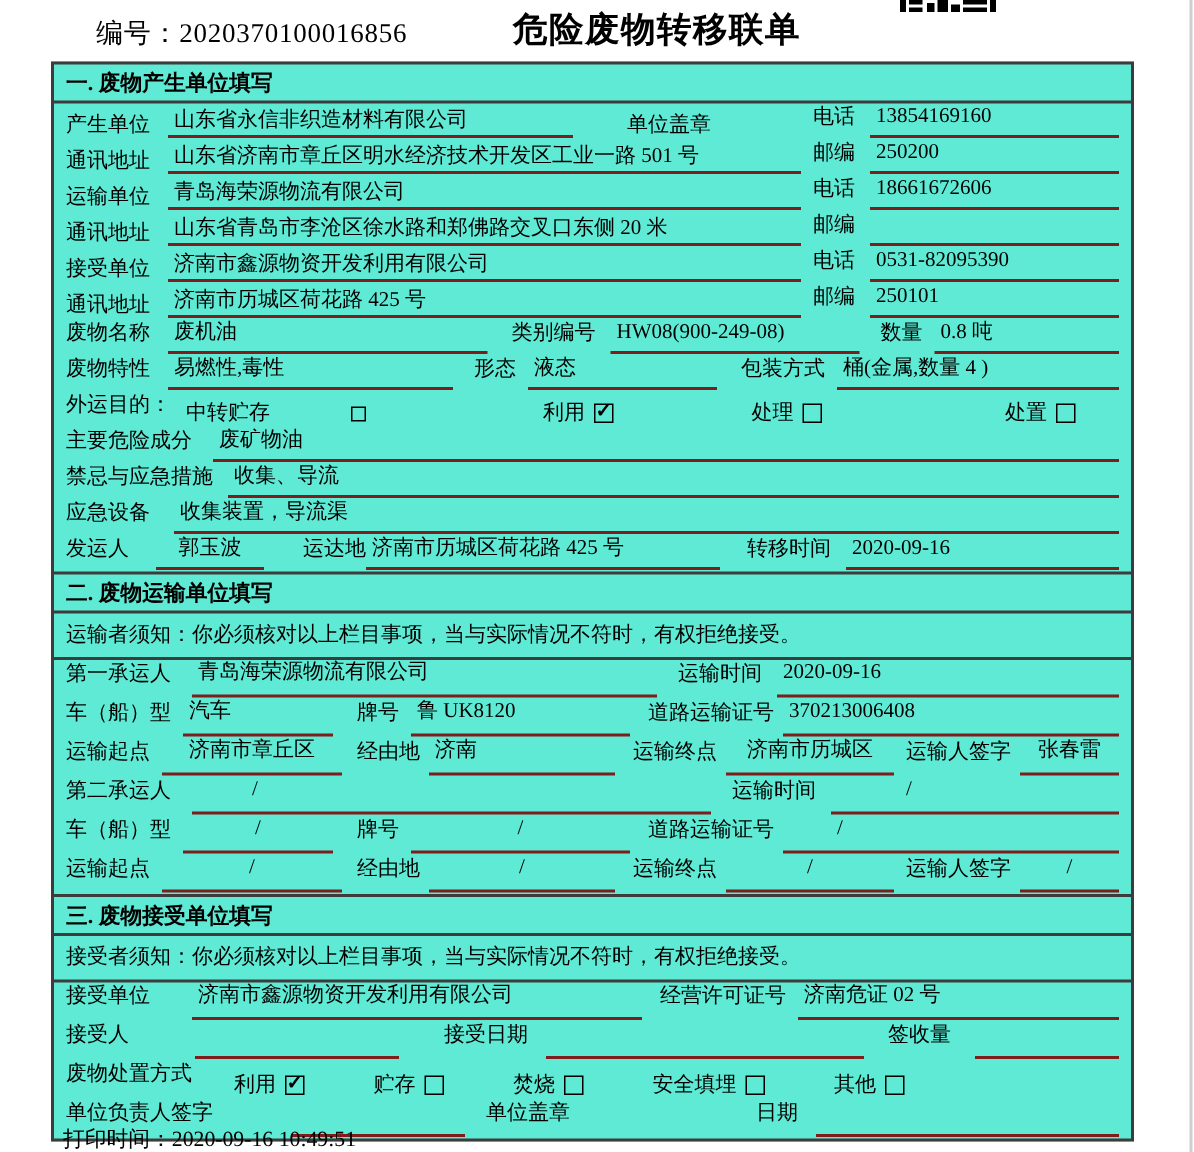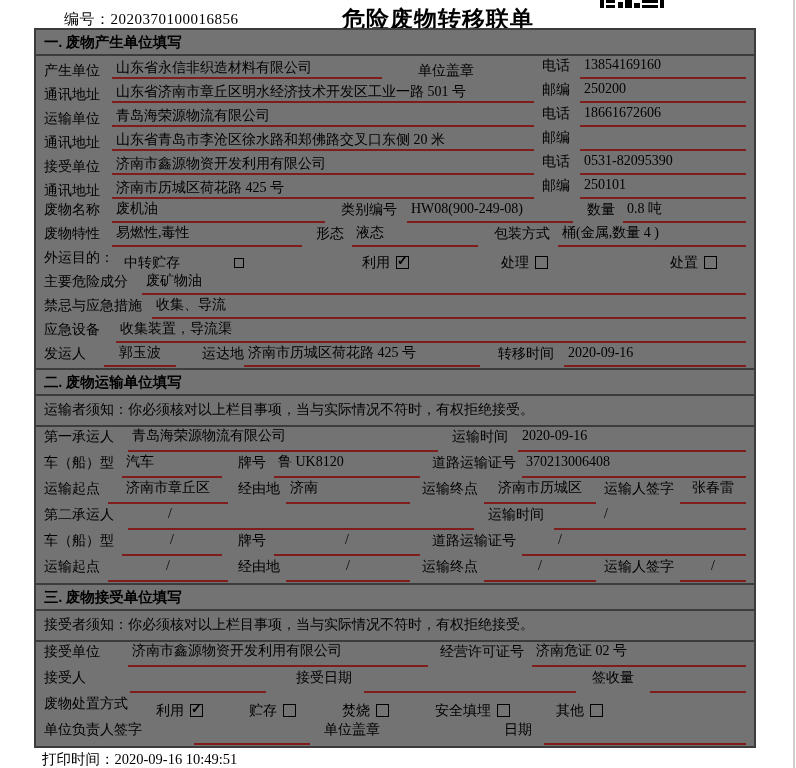--- a/index.html
+++ b/index.html
@@ -2,26 +2,26 @@
 <html><head>
 <meta charset="utf-8">
 <style>
   html,body{margin:0;padding:0;}
   body{
     width:796px;height:768px;background:#ffffff;position:relative;overflow:hidden;
     font-family:"Liberation Serif","DejaVu Serif",serif;
     color:#000;font-size:14px;
   }
   .page-edge{position:absolute;top:0;bottom:0;right:1px;width:2px;background:#cfcfcf;}
-  .hdr-no{position:absolute;left:64px;top:10px;font-size:15px;letter-spacing:.5px;}
+  .hdr-no{position:absolute;left:64px;top:10px;font-size:18px;letter-spacing:.5px;}
   .hdr-title{position:absolute;left:0;right:0;top:4px;text-align:center;font-weight:bold;font-size:23px;transform:translateX(40px);letter-spacing:1px;}
   .qr{position:absolute;left:600px;top:0;width:64px;height:9px;}
   .form{
-    position:absolute;left:34px;top:28px;width:722px;box-sizing:border-box;
-    border:2px solid #3c3c3c;background:#737373;
+    position:absolute;left:34px;top:41px;width:722px;box-sizing:border-box;
+    border:2px solid #3c3c3c;background:#5eead4;
   }
   .sec{border-top:2px solid #3c3c3c;}
   .sec:first-child{border-top:none;}
   .sec-title{font-weight:bold;padding:3px 8px 2px 8px;border-bottom:2px solid #3c3c3c;font-size:14.5px;}
   .notice{padding:5px 8px 6px 8px;border-bottom:2px solid #3c3c3c;}
   .row{display:flex;padding:0 8px;height:24px;box-sizing:border-box;}
   .s2 .row,.s3 .row{height:26px;}
   .lbl{white-space:nowrap;line-height:19px;flex-shrink:0;}
   .fill{border-bottom:2px solid #7f1d1d;line-height:18px;padding:0 4px;white-space:nowrap;overflow:hidden;flex-shrink:0;margin-bottom:1px;}
   .fill.grow{flex:1 1 auto;}

